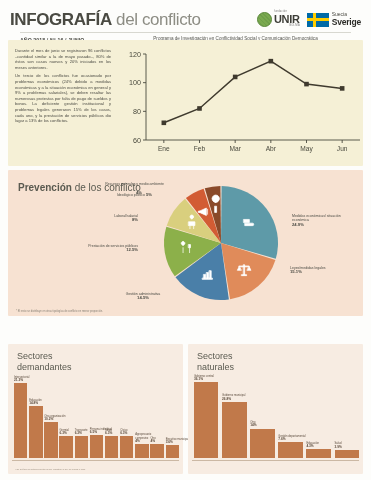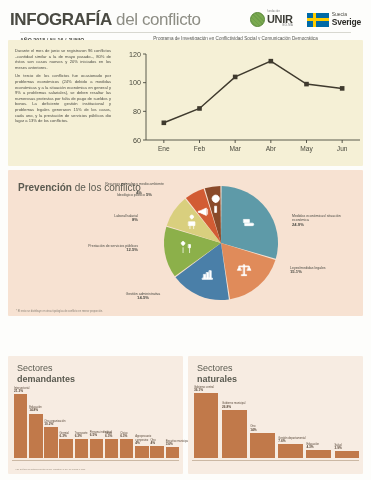--- a/index.html
+++ b/index.html
@@ -10,21 +10,21 @@
     color:#3b3b36;
   }
   .page{position:relative;width:371px;height:480px;background:#fdfdfb;}
 
   
   .header{position:relative;height:36px;padding:10px 10px 0 10px;box-sizing:border-box;}
   .title-row{display:flex;align-items:center;justify-content:space-between;}
   .masthead{font-size:17px;letter-spacing:-0.4px;line-height:19px;white-space:nowrap;}
   .masthead .b{font-weight:bold;color:#4a4a42;}
   .masthead .l{font-weight:normal;color:#8d8d84;}
-  .logos{display:flex;align-items:center;gap:14px;}
+  .logos{display:flex;align-items:center;gap:7px;}
   .unir{display:flex;align-items:center;gap:2px;}
   .unir-mark{
     width:13px;height:13px;border-radius:50%;
     background:
       repeating-linear-gradient(45deg,#6f9f4a 0 1px,transparent 1px 3px),
       #7aa94f;
     border:1px solid #5d8a3d;
   }
   .unir-txt{display:flex;flex-direction:column;line-height:1;}
   .unir-sup{font-size:2.6px;color:#777;letter-spacing:.2px;}
@@ -61,26 +61,26 @@
     font-size:10px;line-height:12px;font-weight:normal;color:#5a5a50;
   }
   .s2 h2 b{font-weight:bold;}
   .pie-wrap{position:absolute;left:150px;top:10px;width:126px;height:126px;}
   .lbl{position:absolute;font-size:3.5px;line-height:4.4px;color:#4b4b44;}
   .lbl b{font-size:4.2px;}
   .foot{position:absolute;left:8px;bottom:3px;font-size:2.6px;color:#8a8378;}
 
   
   .s3{position:absolute;left:8px;right:8px;top:344px;bottom:6px;display:flex;gap:5px;}
-  .card{flex:1;background:#f7ece2;border-radius:1px;position:relative;margin-top:12px;}
+  .card{flex:1;background:#f7ece2;border-radius:1px;position:relative;}
   .card h3{
     position:absolute;left:9px;top:7px;margin:0;
     font-size:9px;line-height:10.5px;font-weight:normal;color:#5a5a50;
   }
-  .card h3 b{font-weight:bold;}
+  .card h3 b{font-weight:normal;}
   .bars{position:absolute;left:6px;right:4px;bottom:16px;top:30px;}
   .bar{position:absolute;bottom:0;background:#c1794a;}
   .bl{position:absolute;font-size:2.7px;line-height:3.2px;color:#5a4a3c;text-align:left;}
   .bl b{font-size:3.2px;}
   .axis{position:absolute;left:4px;right:4px;bottom:13px;height:1px;background:#cbb8a4;}
   .note{position:absolute;left:7px;bottom:4px;font-size:2.3px;color:#9a8d7e;}
 </style>
 </head>
 <body>
 

